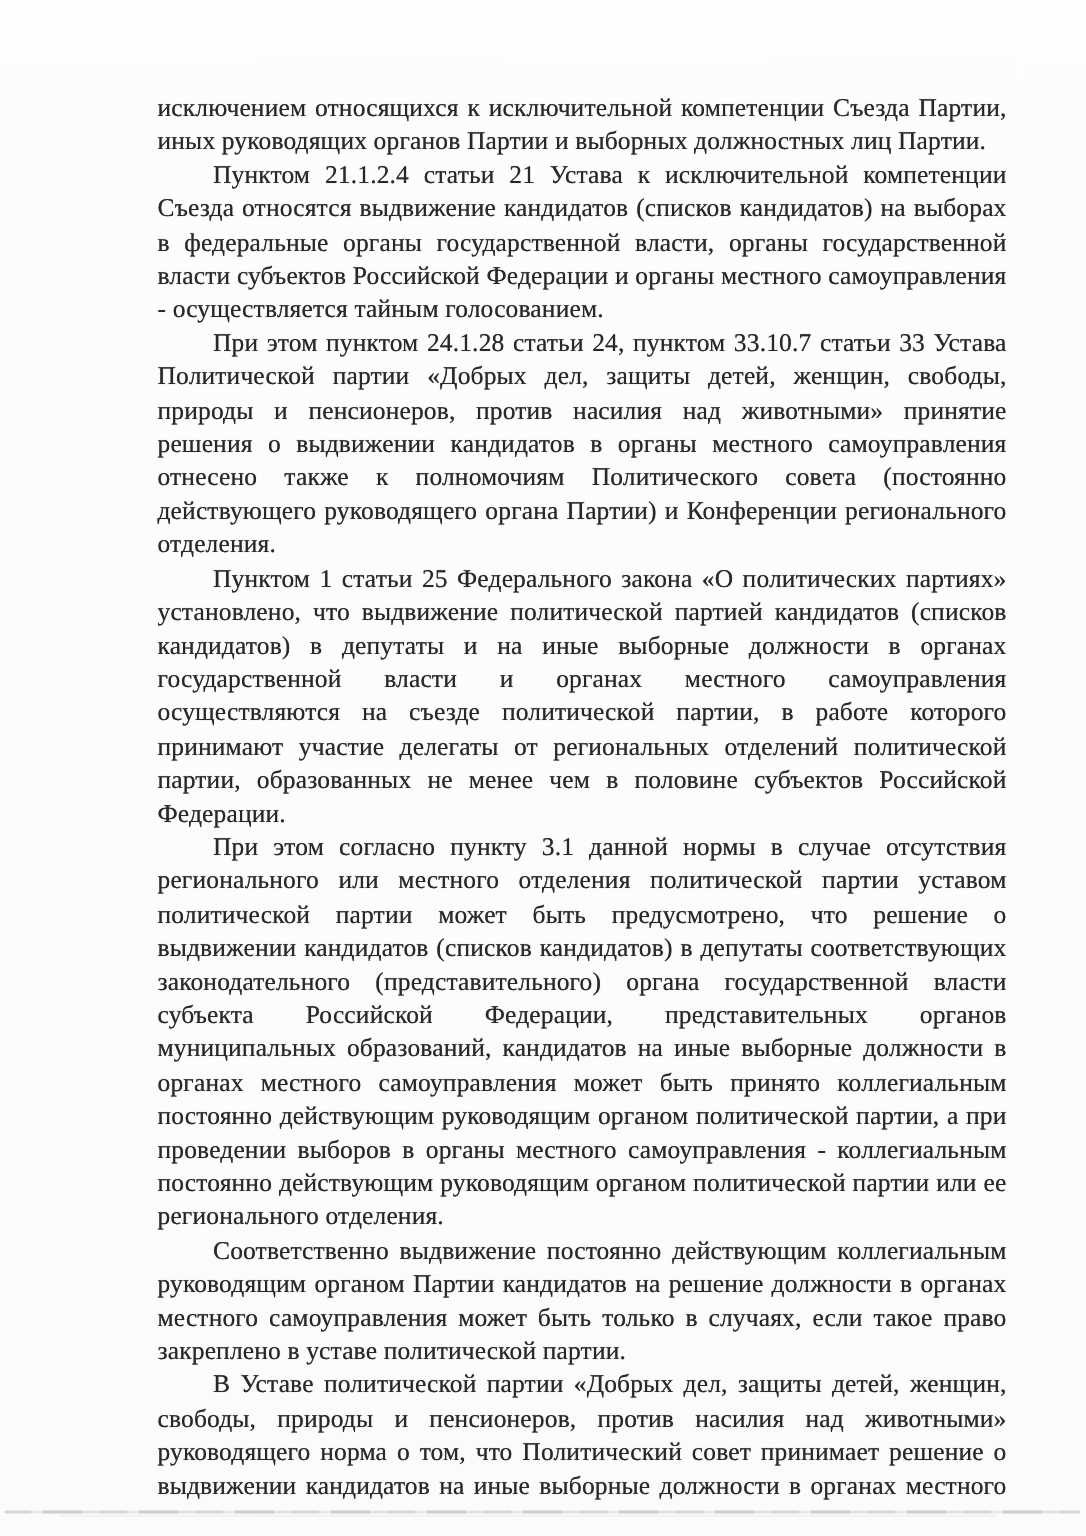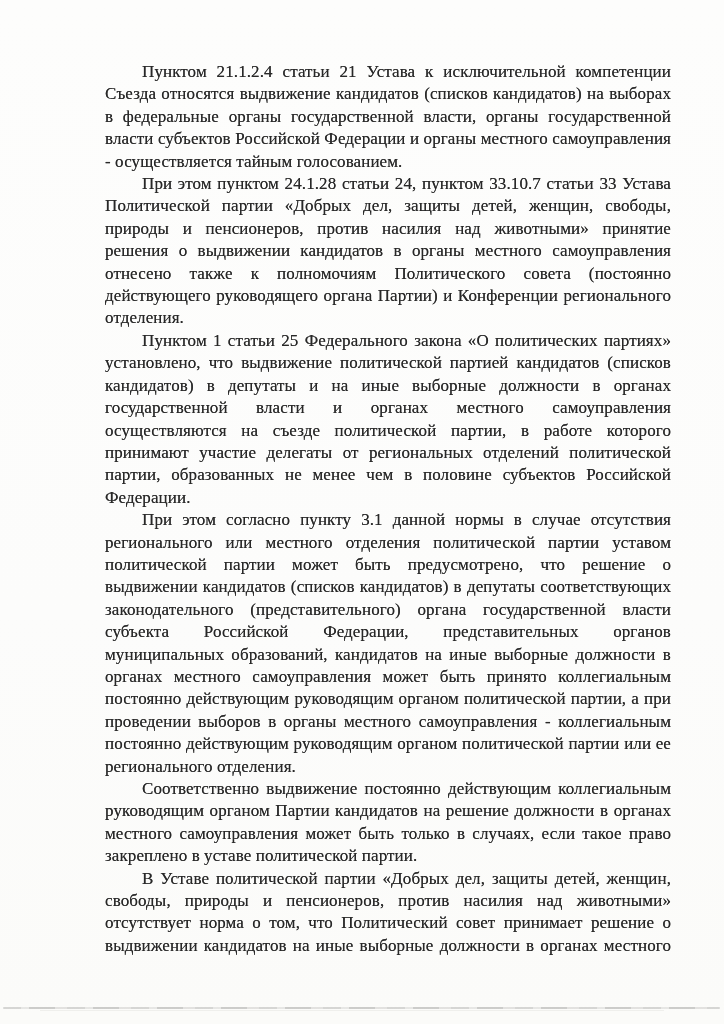--- a/index.html
+++ b/index.html
@@ -70,23 +70,24 @@
     height: 1px;
     background: #e9e9e7;
     opacity: 0.7;
   }
 </style>
 </head>
 <body>
 
 <div class="page">
   <div class="text-block">
+    <p class="continuation">исключением относящихся к исключительной компетенции Съезда Партии, иных руководящих органов Партии и выборных должностных лиц Партии.</p>
     <p>Пунктом 21.1.2.4 статьи 21 Устава к исключительной компетенции Съезда относятся выдвижение кандидатов (списков кандидатов) на выборах в федеральные органы государственной власти, органы государственной власти субъектов Российской Федерации и органы местного самоуправления - осуществляется тайным голосованием.</p>
     <p>При этом пунктом 24.1.28 статьи 24, пунктом 33.10.7 статьи 33 Устава Политической партии «Добрых дел, защиты детей, женщин, свободы, природы и пенсионеров, против насилия над животными» принятие решения о выдвижении кандидатов в органы местного самоуправления отнесено также к полномочиям Политического совета (постоянно действующего руководящего органа Партии) и Конференции регионального отделения.</p>
     <p>Пунктом 1 статьи 25 Федерального закона «О политических партиях» установлено, что выдвижение политической партией кандидатов (списков кандидатов) в депутаты и на иные выборные должности в органах государственной власти и органах местного самоуправления осуществляются на съезде политической партии, в работе которого принимают участие делегаты от региональных отделений политической партии, образованных не менее чем в половине субъектов Российской Федерации.</p>
     <p>При этом согласно пункту 3.1 данной нормы в случае отсутствия регионального или местного отделения политической партии уставом политической партии может быть предусмотрено, что решение о выдвижении кандидатов (списков кандидатов) в депутаты соответствующих законодательного (представительного) органа государственной власти субъекта Российской Федерации, представительных органов муниципальных образований, кандидатов на иные выборные должности в органах местного самоуправления может быть принято коллегиальным постоянно действующим руководящим органом политической партии, а при проведении выборов в органы местного самоуправления - коллегиальным постоянно действующим руководящим органом политической партии или ее регионального отделения.</p>
     <p>Соответственно выдвижение постоянно действующим коллегиальным руководящим органом Партии кандидатов на решение должности в органах местного самоуправления может быть только в случаях, если такое право закреплено в уставе политической партии.</p>
-    <p class="cut-off">В Уставе политической партии «Добрых дел, защиты детей, женщин, свободы, природы и пенсионеров, против насилия над животными» отсутствует норма о том, что Политический совет принимает решение о выдвижении кандидатов на иные выборные должности в органах местного</p>
+    <p class="cut-off">В Уставе политической партии «Добрых дел, защиты детей, женщин, свободы, природы и пенсионеров, против насилия над животными» руководящего норма о том, что Политический совет принимает решение о выдвижении кандидатов на иные выборные должности в органах местного</p>
   </div>
 
   <div class="scan-edge"></div>
   <div class="scan-edge-shadow"></div>
 </div>
 
 </body></html>

